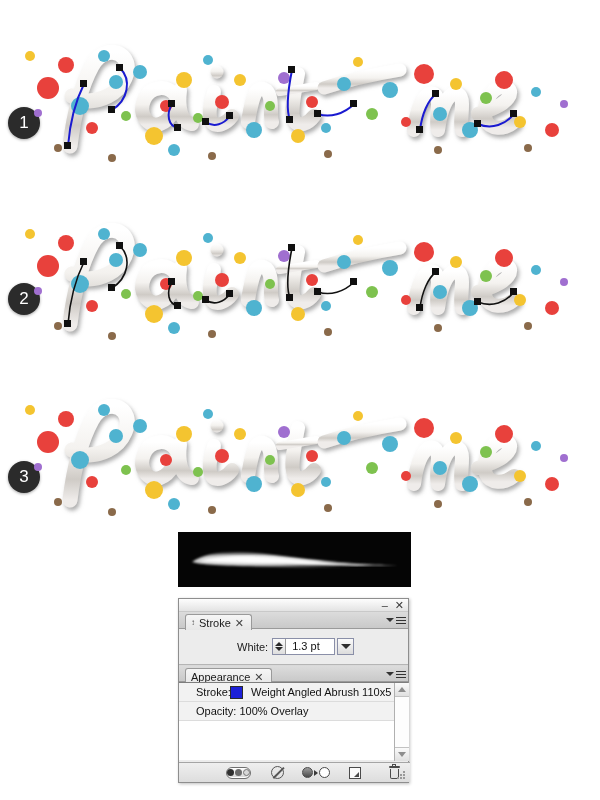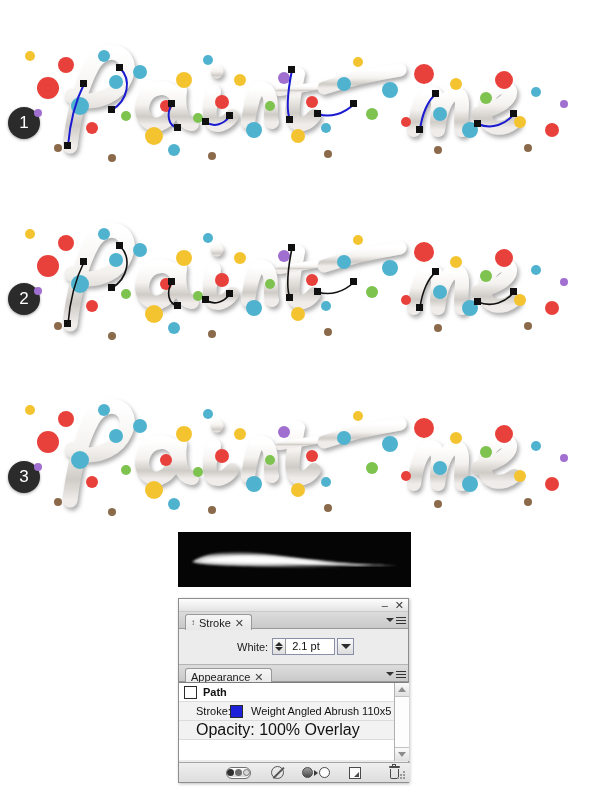--- a/index.html
+++ b/index.html
@@ -164,21 +164,21 @@
     width: 13px; height: 13px; border: 1px solid #2b2b2b; margin: 0 8px 0 2px;
     position: relative; overflow:hidden;
   }
   .ap-row .chip.stroke-chip { background:#1c20d8; }
   .ap-row .chip.fill-chip { background:#ffffff; }
   .ap-row .chip.fill-chip::after {
     content:""; position:absolute; left:-3px; top:5px; width:22px; height:1.6px;
     background:#e02020; transform: rotate(-45deg);
   }
   .ap-row .valtext { font-size: 11px; color:#111; white-space: nowrap; overflow:hidden; }
-  .ap-row .opacity-text { font-size: 16px; color:#111; padding-left:12px; }
+  .ap-row .opacity-text { font-size: 11px; color:#111; padding-left:12px; }
 
   
   #ap-scroll {
     position:absolute; right:0; top:0; width: 14px; height: 78px;
     background:#efefef; border-left:1px solid #b0b0b0;
   }
   .sb-arrow {
     width:14px; height:14px; background:linear-gradient(#fafafa,#e0e0e0);
     border-bottom:1px solid #c2c2c2;
     display:flex;align-items:center;justify-content:center;
@@ -572,21 +572,21 @@
       </div>
     </div>
 
     <div id="stroke-body">
       <span class="field-label">White:</span>
       <span class="spin-wrap">
         <span class="spinner">
           <span class="up"></span>
           <span class="dn"></span>
         </span>
-        <span class="weight-value">2.1 pt</span>
+        <span class="weight-value">1.3 pt</span>
       </span>
       <span class="dd-btn">
         <span class="chev"></span>
       </span>
     </div>
 
     <div class="tabstrip" id="appearance-tabstrip">
       <div class="tab">
         <span class="tablabel">Appearance</span>
         <span class="tabclose">✕</span>
@@ -596,24 +596,20 @@
         <span class="lines">
             <i></i>
             <i></i>
             <i></i>
           </span>
       </div>
     </div>
 
     <div id="appearance-list">
 
-      <div class="ap-row">
-        <span class="swatch-box"></span>
-        <span class="rowname">Path</span>
-      </div>
 
       <div class="ap-row alt">
         <span class="proplabel">Stroke:</span>
         <span class="chip stroke-chip"></span>
         <span class="valtext">Weight Angled Abrush 110x5</span>
       </div>
 
 
       <div class="ap-row alt">
         <span class="opacity-text">Opacity: 100% Overlay</span>

